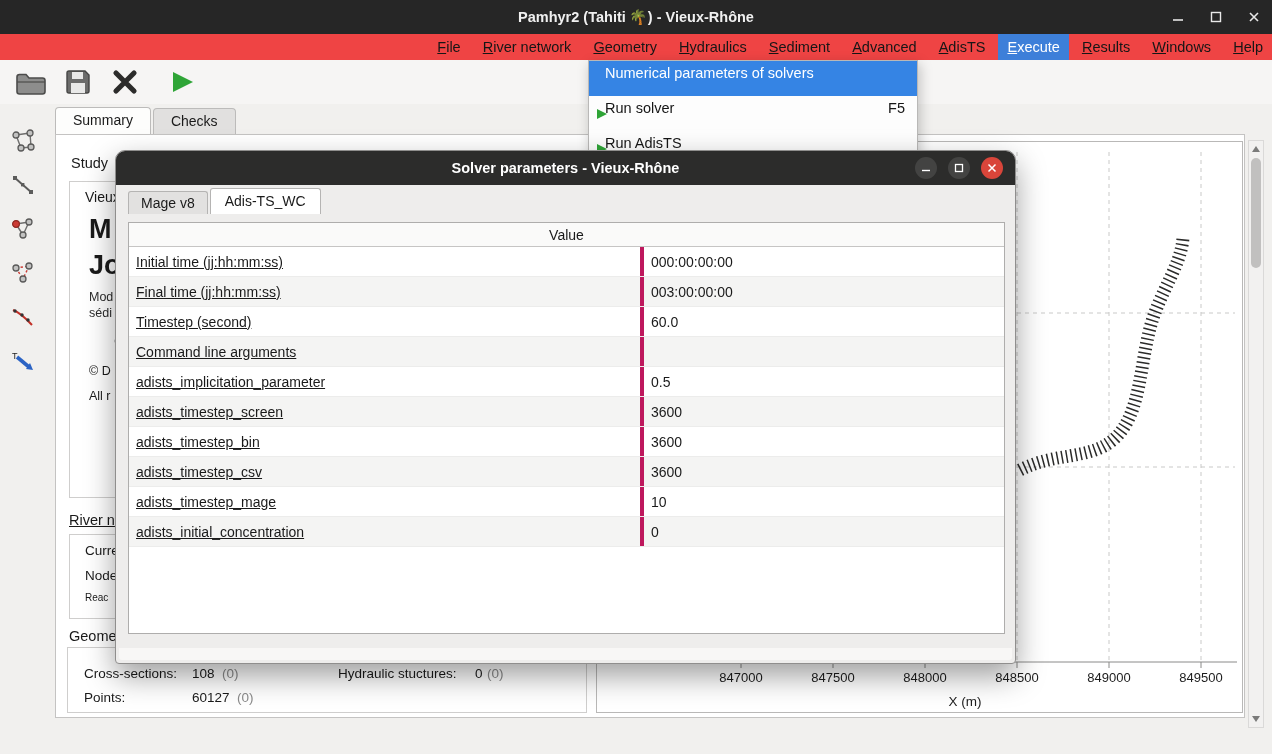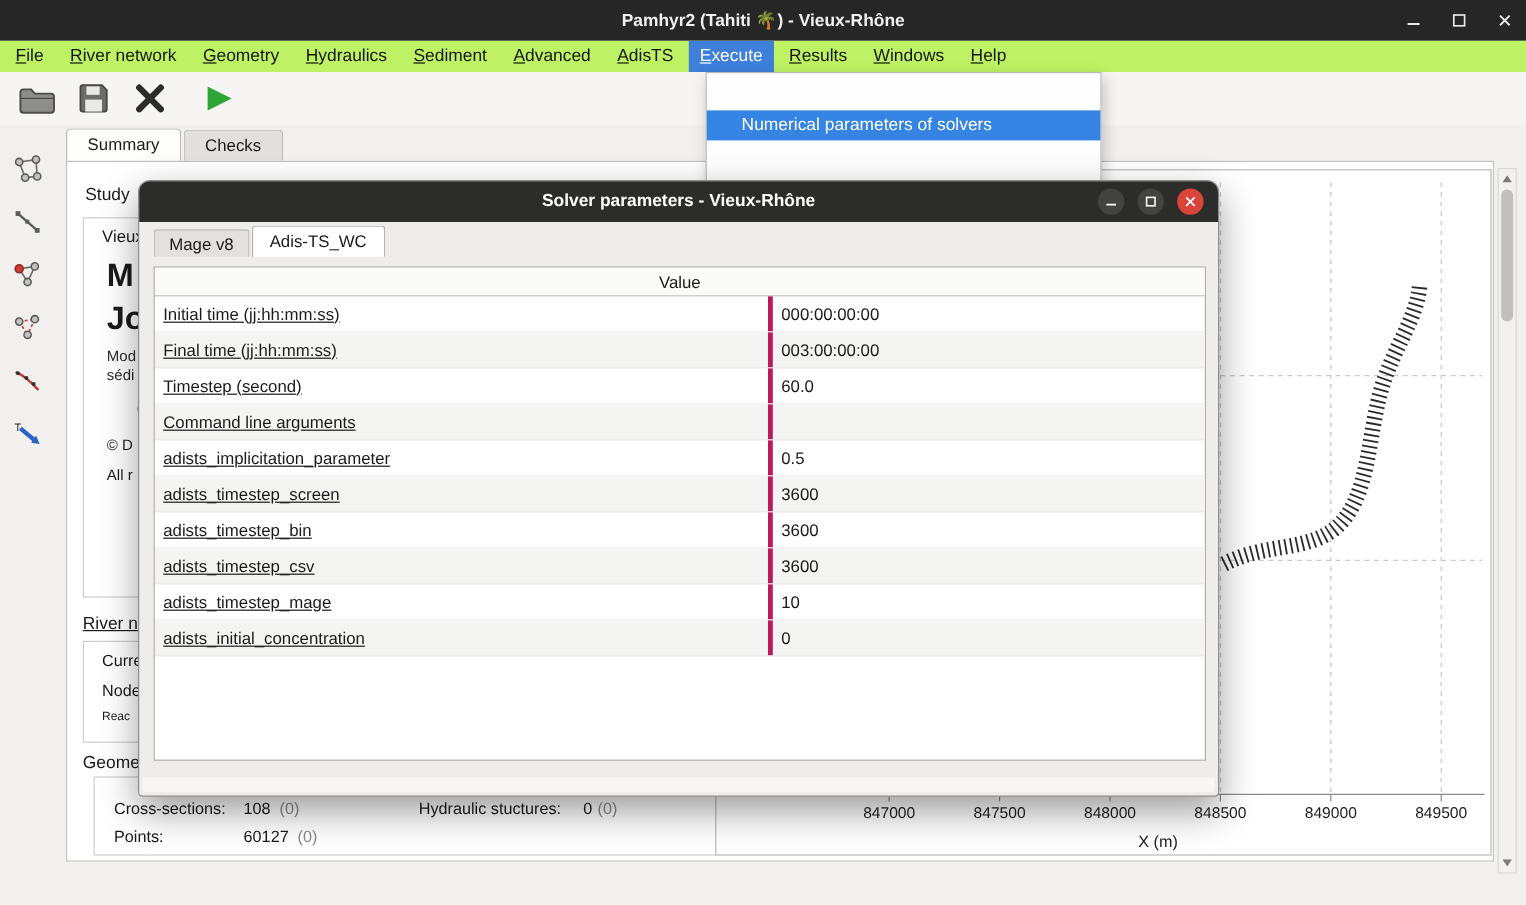--- a/index.html
+++ b/index.html
@@ -16,21 +16,21 @@
     position:absolute; left:0; top:0; width:1272px; height:34px;
     background:#262626; color:#f0f0f0;
     display:flex; align-items:center; justify-content:center;
     font-size:14.5px; font-weight:700;
   }
   .win-controls { position:absolute; right:10px; top:0; height:34px; display:flex; align-items:center; gap:22px; }
   .win-btn { width:16px; height:16px; display:flex; align-items:center; justify-content:center; cursor:pointer; }
   
   .menubar {
     position:absolute; left:0; top:34px; width:1272px; height:26px;
-    background:#bef264; font-size:14.5px; padding-left:4px; white-space:nowrap;
+    background:#ef4444; font-size:14.5px; padding-left:4px; white-space:nowrap;text-align:right;
   }
   .menu-item {
     display:inline-block; height:26px; line-height:26px; padding:0 9px;
     vertical-align:top; cursor:default; color:#161616;
   }
   .menu-item::first-letter { text-decoration: underline; }
   .menu-item.active { background:#3d7fd9; color:#ffffff; }
   
   .toolbar {
     position:absolute; left:0; top:60px; width:1272px; height:44px;
@@ -61,40 +61,40 @@
   .gb1 .sm2 { left:19px; top:124px; font-size:12.5px; color:#2c2c2c; }
   .gb1 .bold-line { left:19px; top:150px; font-size:17px; font-weight:700;margin-left:25px; }
   .gb1 .copy { left:19px; top:182px; font-size:12.5px; }
   .gb1 .rights { left:19px; top:207px; font-size:12.5px; }
   .section-river { left:13px; top:377px; font-size:14.5px;text-decoration:underline; }
   .gb2 { left:13px; top:399px; width:520px; height:85px; }
   .gb2 .f1 { left:15px; top:8px; font-size:13.5px; }
   .gb2 .f2 { left:15px; top:33px; font-size:13.5px; }
   .gb2 .f3 { left:15px; top:57px; font-size:10px; }
   .section-geom { left:13px; top:493px; font-size:14.5px; }
-  .gb3 { left:22px; top:512px; width:520px; height:66px; }
+  .gb3 { left:11px; top:512px; width:520px; height:66px; }
   .gb3 .frag { font-size:13.5px; }
   .muted { color:#8b8b8b; }
   
   .plot-panel { position:absolute; left:540px; top:6px; width:647px; height:572px; background:#ffffff; border:1px solid #b9b8b7; }
   .plot-svg { position:absolute; left:0; top:0; }
   .xtick { position:absolute; top:528px; transform:translateX(-50%); font-size:13px; color:#1d1d1d; }
   .xlabel { position:absolute; left:368px; top:552px; transform:translateX(-50%); font-size:13.5px; color:#1d1d1d; }
   
   .v-scrollbar { position:absolute; left:1248px; top:140px; width:16px; height:588px; background:#f2f1f0; border:1px solid #dad9d8; }
   .sb-arrow { position:absolute; left:0; width:14px; height:14px; display:flex; align-items:center; justify-content:center; cursor:pointer; }
   .sb-up { top:1px; } .sb-down { bottom:1px; }
   .sb-thumb { position:absolute; left:2px; top:17px; width:10px; height:110px; background:#c1c0bf; border-radius:6px; cursor:pointer; }
   
   .dropdown {
     position:absolute; left:588px; top:60px; width:330px; z-index:40;
     background:#fdfdfd; border:1px solid #b9b8b7; box-shadow:2px 4px 12px rgba(0,0,0,.22);
     font-size:14.5px;
   }
-  .dd-item { position:relative; height:25px; line-height:25px; padding-left:29px; cursor:pointer; color:#161616;margin-top:31px; }
+  .dd-item { position:relative; height:35px; line-height:25px; padding-left:16px; cursor:pointer; color:#161616; }
   .dd-item.highlighted { background:#3584e4; color:#ffffff; }
   .dd-play { position:absolute; left:7px; top:6.5px; width:12px; height:12px; }
   .dd-shortcut { position:absolute; right:12px; top:0; }
   
   .dialog {
     position:absolute; left:115px; top:150px; width:901px; height:514px; z-index:60;
     background:#eeedec; border:1px solid #8f8e8d; border-radius:10px 10px 4px 4px;
     box-shadow:0 12px 30px rgba(0,0,0,.38);
   }
   .dlg-title {

